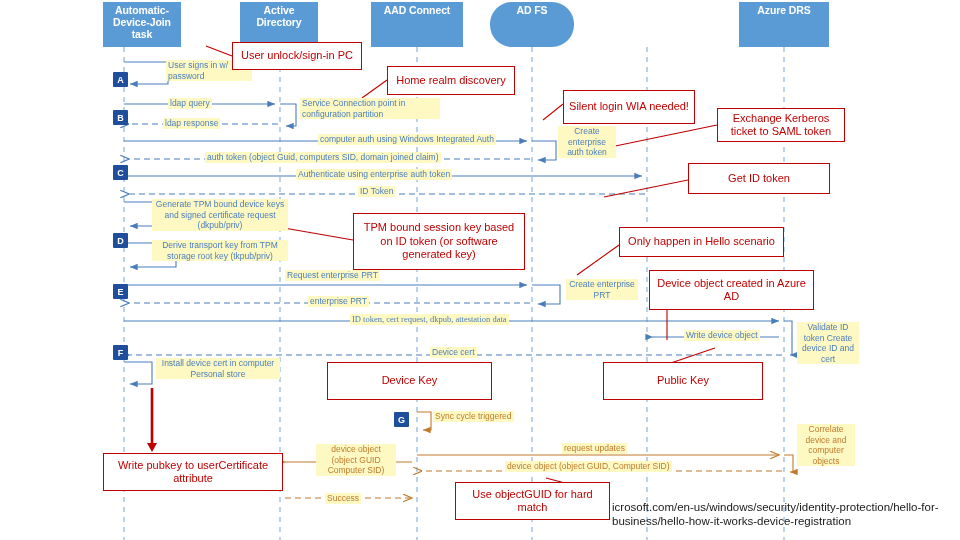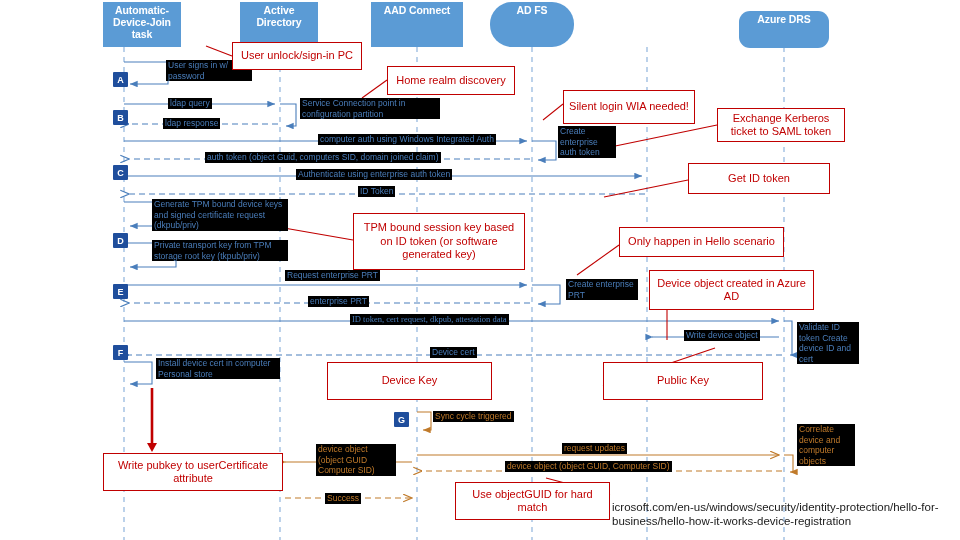--- a/index.html
+++ b/index.html
@@ -45,24 +45,24 @@
     border-radius: 1px;
   }
   .step-badge.orange { background: #1f4e9c; }
   
   .msg {
     position: absolute;
     color: #4a7ebb;
     font-size: 8.5px;
     line-height: 10.5px;
     white-space: nowrap;
-    background: #000000;
+    background: #fef9c3;
     padding: 0 2px;
   }
-  .msg.wrap { white-space: normal; }
+  .msg.wrap { white-space: normal; text-align: center; }
   .msg.orange { color: #c07a2a; }
   
   .callout {
     position: absolute;
     border: 1.4px solid #c00000;
     background: #ffffff;
     color: #c00000;
     font-size: 11px;
     line-height: 13.5px;
     display: flex;
@@ -198,21 +198,21 @@
   </div>
   <div class="actor-box" style="left:240px; top:2px; width:78px; height:45px;">
     <span>Active Directory</span>
   </div>
   <div class="actor-box" style="left:371px; top:2px; width:92px; height:45px;">
     <span>AAD Connect</span>
   </div>
   <div class="actor-box" style="left:490px; top:2px; width:84px; height:45px;border-radius:22px;">
     <span>AD FS</span>
   </div>
-  <div class="actor-box" style="left:739px; top:11px; width:90px; height:37px;border-radius:11px;">
+  <div class="actor-box" style="left:739px; top:2px; width:90px; height:45px;">
     <span>Azure DRS</span>
   </div>
 
   <div class="step-badge" style="left:113px; top:72px;">
     <span>A</span>
     </div>
   <div class="step-badge" style="left:113px; top:110px;">
     <span>B</span>
     </div>
   <div class="step-badge" style="left:113px; top:165px;">
@@ -234,21 +234,21 @@
   <div class="msg wrap" style="left:166px; top:60px; width:86px; text-align:left;">User signs in w/ password</div>
   <div class="msg" style="left:168px; top:98px;">ldap query</div>
   <div class="msg" style="left:163px; top:118px;">ldap response</div>
   <div class="msg wrap" style="left:300px; top:98px; width:140px; text-align:left;">Service Connection point in configuration partition</div>
   <div class="msg" style="left:318px; top:134px;">computer auth using Windows Integrated Auth</div>
   <div class="msg" style="left:205px; top:152px;">auth token (object Guid, computers SID, domain joined claim)</div>
   <div class="msg wrap" style="left:558px; top:126px; width:58px;">Create enterprise auth token</div>
   <div class="msg" style="left:296px; top:169px;">Authenticate using enterprise auth token</div>
   <div class="msg" style="left:358px; top:186px;">ID Token</div>
   <div class="msg wrap" style="left:152px; top:199px; width:136px;">Generate TPM bound device keys and signed certificate request (dkpub/priv)</div>
-  <div class="msg wrap" style="left:152px; top:240px; width:136px;">Private transport key from TPM storage root key (tkpub/priv)</div>
+  <div class="msg wrap" style="left:152px; top:240px; width:136px;">Derive transport key from TPM storage root key (tkpub/priv)</div>
   <div class="msg" style="left:285px; top:270px;">Request enterprise PRT</div>
   <div class="msg" style="left:308px; top:296px;">enterprise PRT</div>
   <div class="msg wrap" style="left:566px; top:279px; width:72px;">Create enterprise PRT</div>
   <div class="msg" style="left:350px; top:314px;font-family:Liberation Serif, serif;">ID token, cert request, dkpub, attestation data</div>
   <div class="msg" style="left:684px; top:330px;">Write device object</div>
   <div class="msg wrap" style="left:797px; top:322px; width:62px;">Validate ID token Create device ID and cert</div>
   <div class="msg" style="left:418px; top:347px;margin-left:12px;">Device cert</div>
   <div class="msg wrap" style="left:156px; top:358px; width:124px;">Install device cert in computer Personal store</div>
   <div class="msg orange" style="left:433px; top:411px;">Sync cycle triggered</div>
   <div class="msg orange wrap" style="left:316px; top:444px; width:80px;">device object (object GUID Computer SID)</div>

